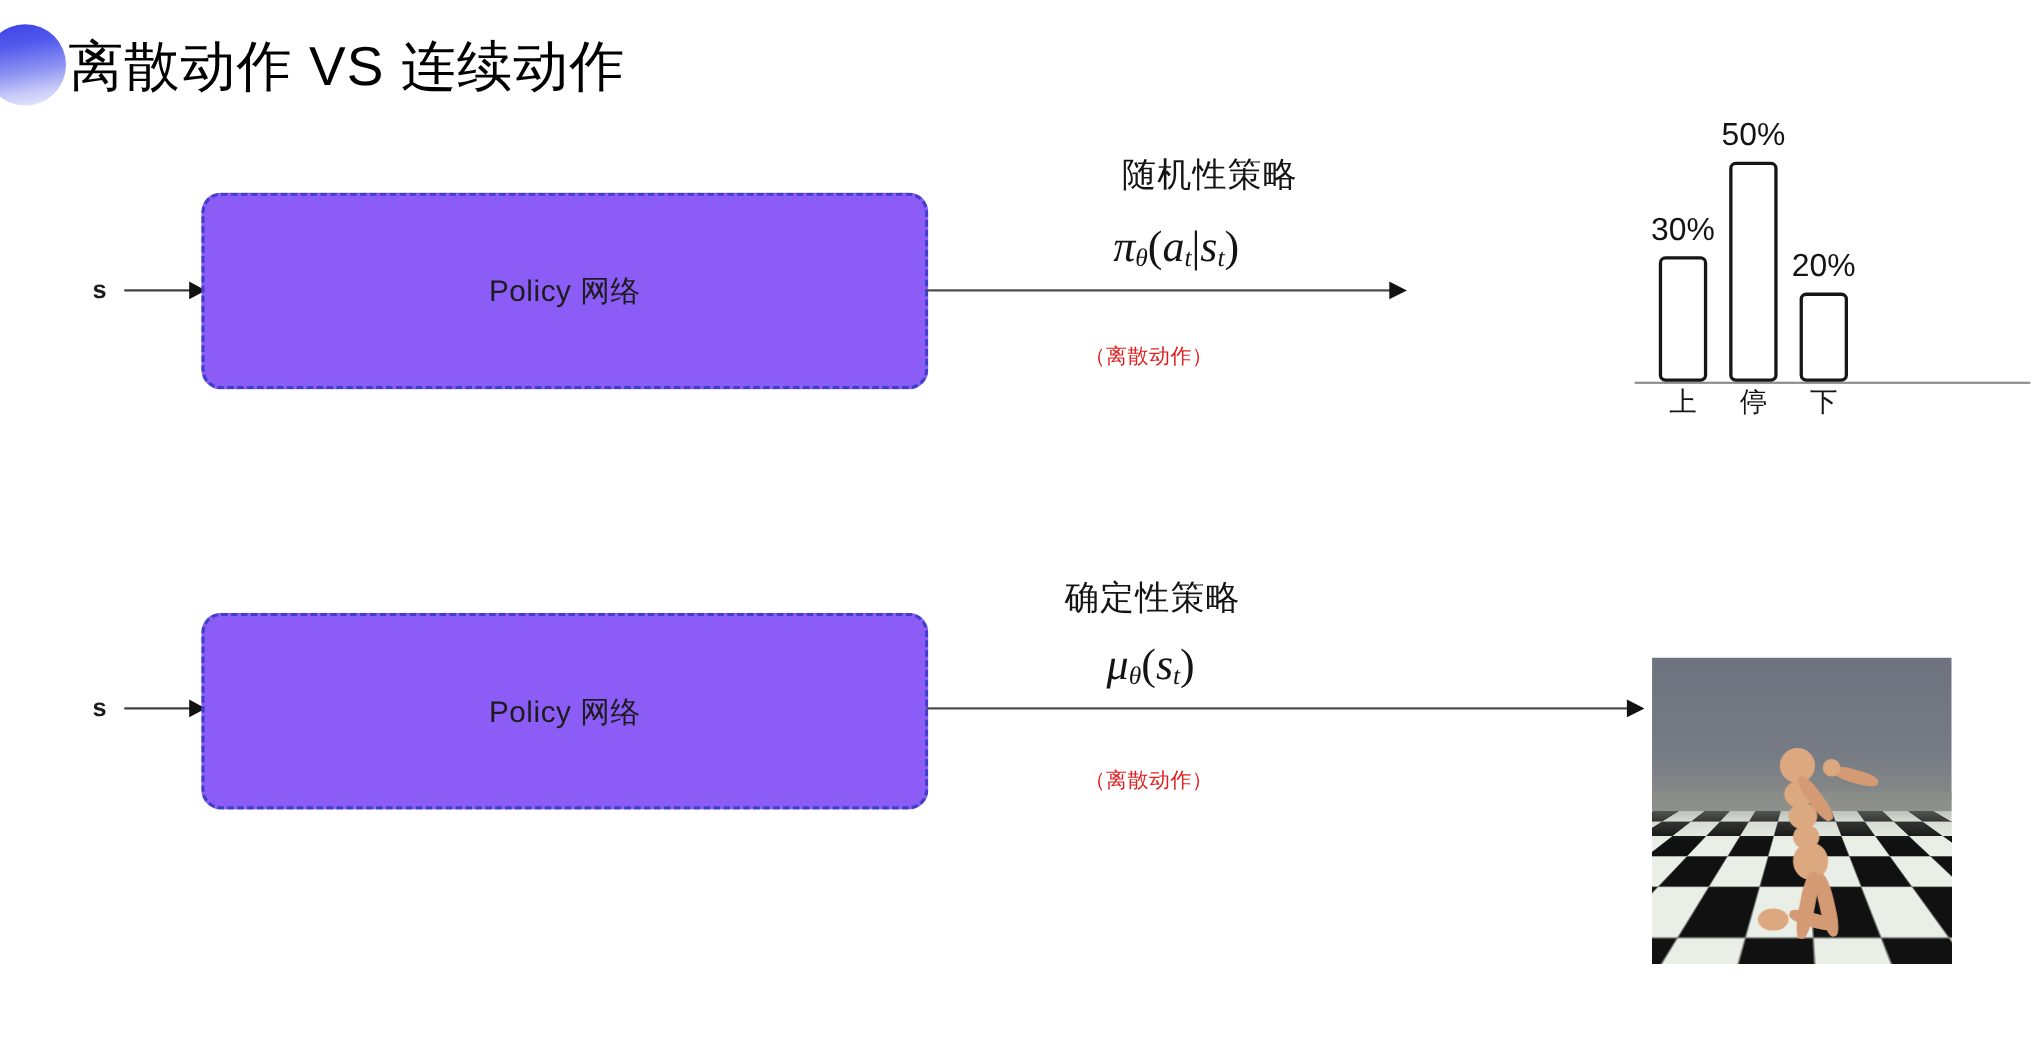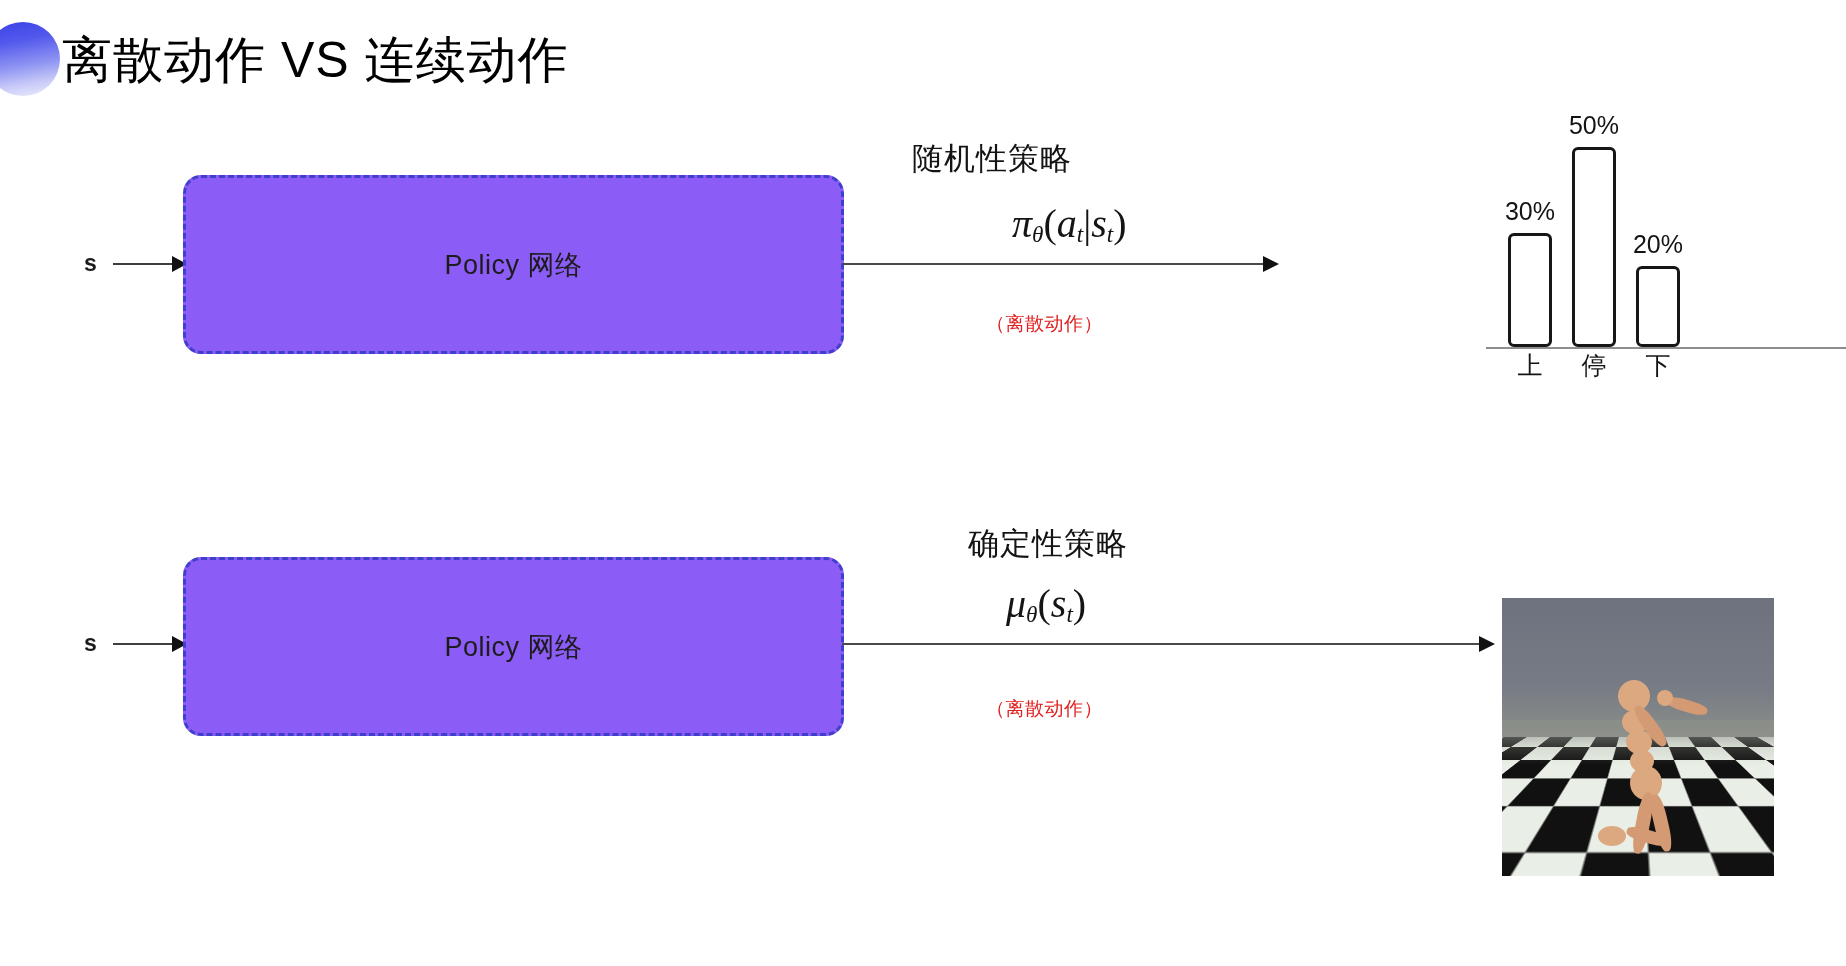--- a/index.html
+++ b/index.html
@@ -153,21 +153,21 @@
     box-sizing: border-box;
     border: 3px solid #161616;
     border-radius: 6px;
     background: #ffffff;
   }
   .bar-value {
     position: absolute;
     left: -14px;
     width: 72px;
     text-align: center;
-    font-size: 25px;
+    font-size: 29px;
     color: #141414;
   }
   .bar-cat {
     position: absolute;
     left: -14px;
     width: 72px;
     top: 8px;
     text-align: center;
     font-size: 25px;
     color: #141414;
@@ -236,21 +236,21 @@
 
 <div class="state-label" style="left:84px; top:250px;">s</div>
 <div class="in-arrow" style="left:113px; top:263px; width:72px;"></div>
 
 <div class="policy-box" style="left:183px; top:175px; width:655px; height:173px;">
   <span class="policy-box-label">Policy 网络</span>
 </div>
 
 <div class="out-arrow" style="left:842px; top:263px; width:434px;"></div>
 
-<div class="annot-title" style="left:912px; top:138px;">随机性策略</div>
+<div class="annot-title" style="left:1020px; top:138px;">随机性策略</div>
 
 <div class="annot-formula" style="left:1012px; top:200px;">
   π<sub>θ</sub><span class="paren">(</span>a<sub>t</sub><span class="paren">|</span>s<sub>t</sub><span class="paren">)</span>
 </div>
 
 <div class="annot-note" style="left:986px; top:311px;">（离散动作）</div>
 
 <div id="bar-chart">
   <div class="bar-axis"></div>
 

